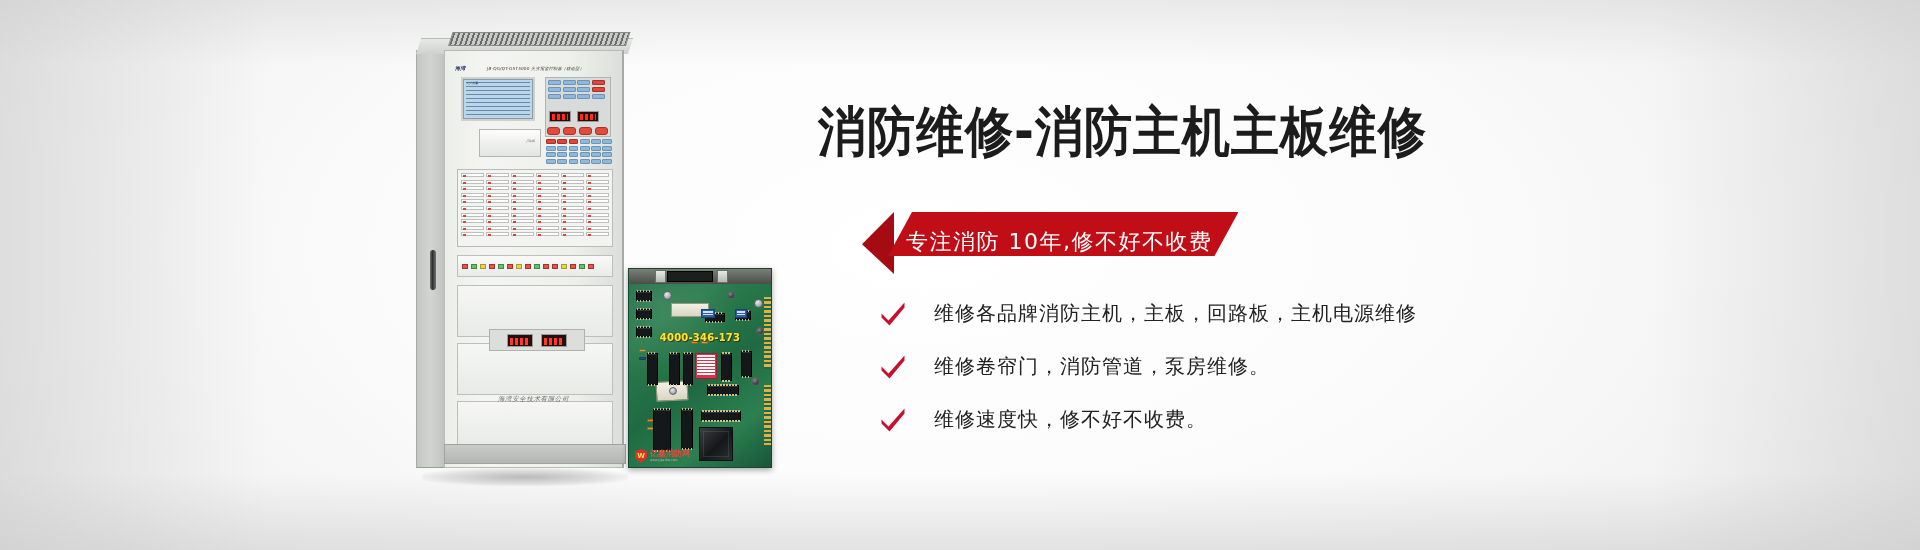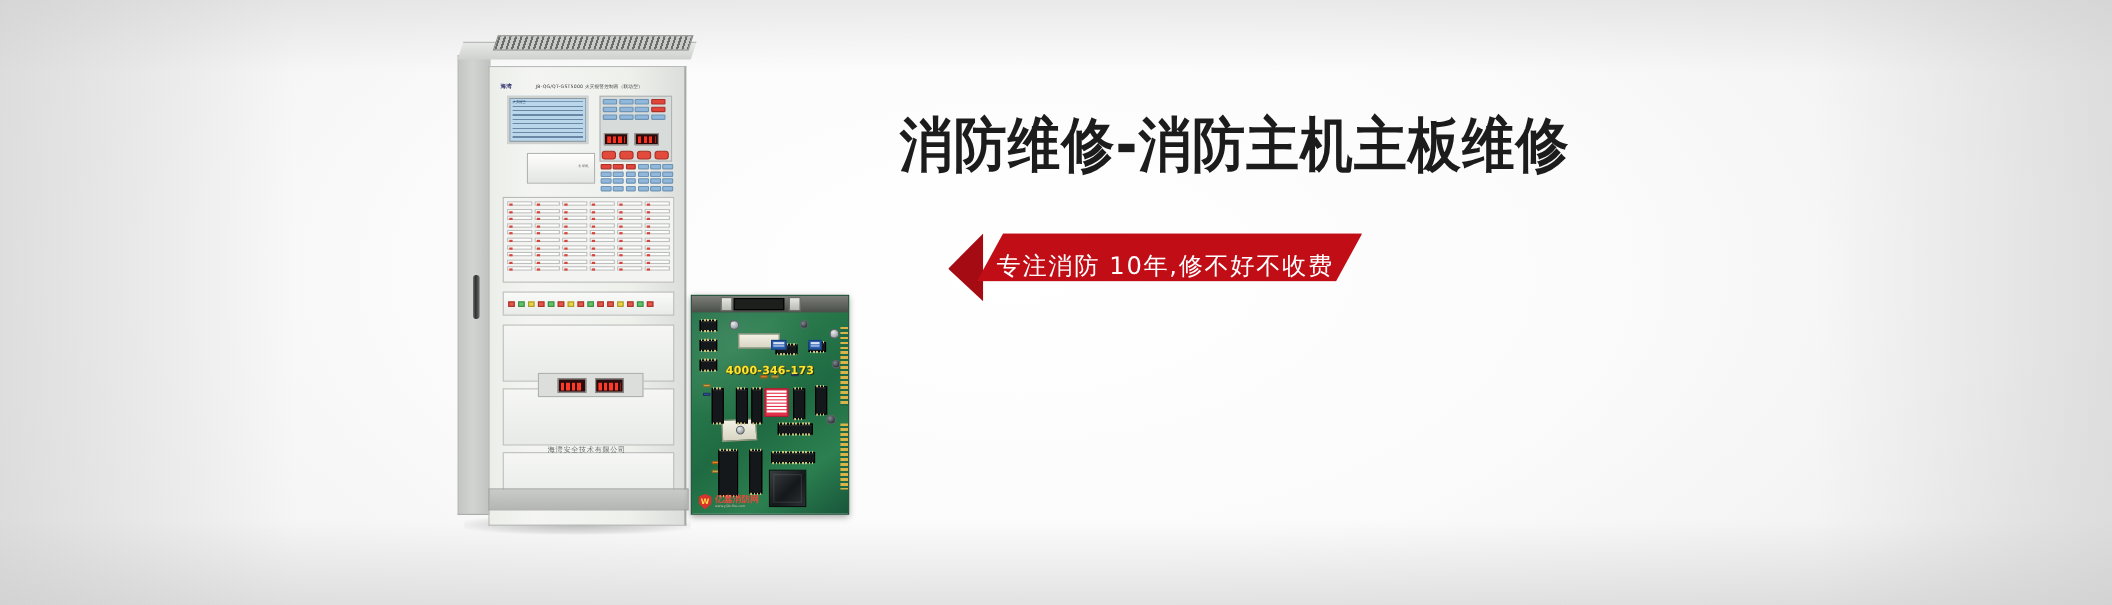--- a/index.html
+++ b/index.html
@@ -46,24 +46,25 @@
     border-radius:3px;
   }
   .cab-top{
     position:absolute; left:0px; top:22px; width:212px; height:16px;
     background:linear-gradient(to bottom,#e7e9e6,#cfd1ce);
     transform: skewX(-18deg);
     transform-origin: bottom left;
     border-top:1px solid #b8bab7;
   }
   .cab-face{
-    position:absolute; left:28px; top:44px; width:180px; height:418px;
+    position:absolute; left:28px; top:34px; width:180px; height:418px;
     background: linear-gradient(to right,#eceeea 0%, #f4f5f2 22%, #eef0ec 72%, #dcdedb 100%);
     border:1px solid #b9bbb8;
     border-right:2px solid #a7a9a6;
+    font-style:italic;
   }
   
   .cab-vent{
     position:absolute; left:32px; top:16px; width:178px; height:14px;
     background: repeating-linear-gradient(to right,#6a6c6b 0px,#6a6c6b 2px,#c9cbc8 2px,#c9cbc8 5px);
     transform: skewX(-18deg);
     transform-origin: bottom left;
     border:1px solid #878986;
   }
   .cab-logo{
@@ -570,14 +571,38 @@
 
   <div id="content">
 
     <div id="headline">消防维修-消防主机主板维修</div>
 
     <div id="ribbon-tail"></div>
     <div id="ribbon">
       <span>专注消防 10年,修不好不收费</span>
     </div>
 
+    <div id="bullets">
+
+      <div class="bullet">
+        <svg class="check-icon" viewBox="0 0 26 24">
+          <path d="M1.5 11.5 L8.5 18.5 L24.5 0.5 L24.5 5.5 L9.5 23.5 L1.5 15.5 Z" fill="#c8102e"></path>
+        </svg>
+        <span class="bullet-text">维修各品牌消防主机，主板，回路板，主机电源维修</span>
+      </div>
+
+      <div class="bullet">
+        <svg class="check-icon" viewBox="0 0 26 24">
+          <path d="M1.5 11.5 L8.5 18.5 L24.5 0.5 L24.5 5.5 L9.5 23.5 L1.5 15.5 Z" fill="#c8102e"></path>
+        </svg>
+        <span class="bullet-text">维修卷帘门，消防管道，泵房维修。</span>
+      </div>
+
+      <div class="bullet">
+        <svg class="check-icon" viewBox="0 0 26 24">
+          <path d="M1.5 11.5 L8.5 18.5 L24.5 0.5 L24.5 5.5 L9.5 23.5 L1.5 15.5 Z" fill="#c8102e"></path>
+        </svg>
+        <span class="bullet-text">维修速度快，修不好不收费。</span>
+      </div>
+
+    </div>
   </div>
 </div>
 
 </body></html>

